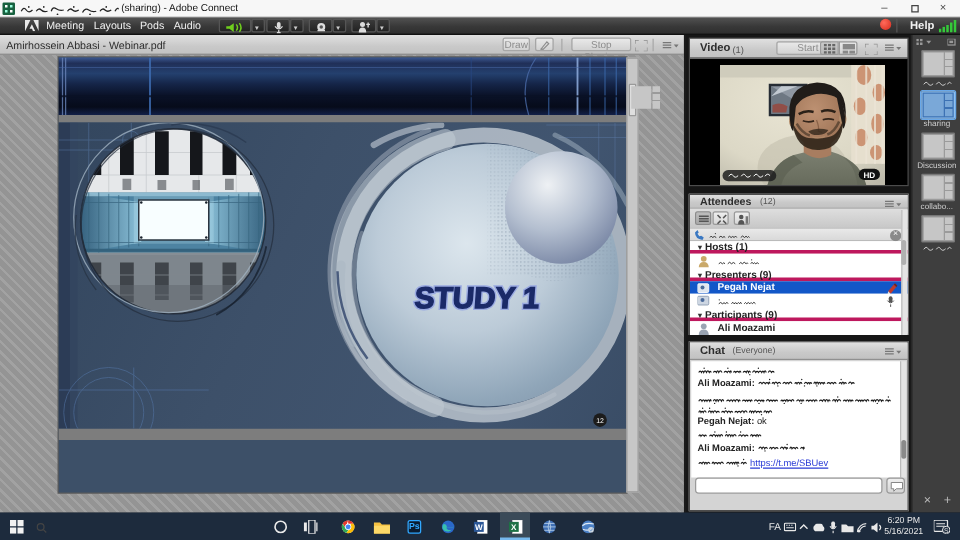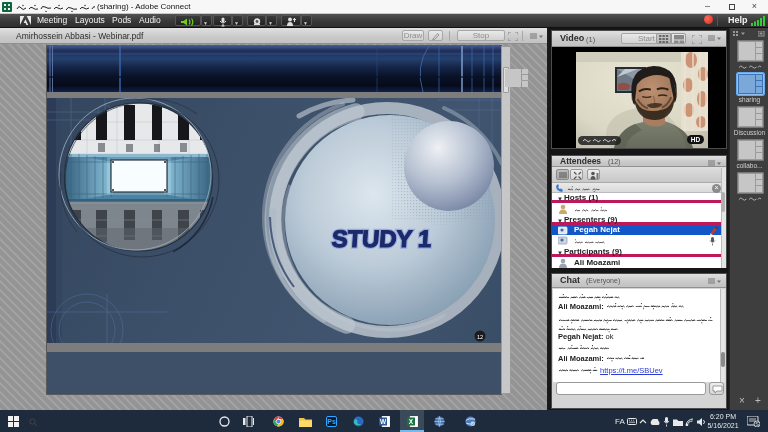--- a/index.html
+++ b/index.html
@@ -22,21 +22,21 @@
 #menubar { left:0; top:14px; width:768px; height:14px; background:linear-gradient(#525252,#383838 55%,#2e2e2e); border-bottom:1px solid #111; }
 .alogo { left:20px; top:2px; width:11px; height:9px; }
 .abtn { top:15px; height:11px; background:linear-gradient(#3a3a3a,#222); border:1px solid #555; border-radius:2px; }
 .reddot { left:704px; top:15px; width:9px; height:9px; border-radius:50%; background:radial-gradient(circle at 35% 35%, #ff6a5a,#d42a1c); }
 .msep { top:15px; width:1px; height:11px; background:#555; }
 
 
 #sharepod { left:0; top:28px; width:547px; height:382px; background:#9c9c9c; }
 .podbar { background:linear-gradient(#e0e0e0,#c9c9c9 60%,#c2c2c2); border-bottom:1px solid #8f8f8f; }
 #sharebar { left:0; top:0; width:547px; height:16px; }
-#sharebar .ptitle { left:16px; top:2.5px; font-size:8.5px; color:#2d2d2d; }
+#sharebar .ptitle { left:5px; top:2.5px; font-size:8.5px; color:#2d2d2d; }
 .sbtn { top:2px; height:11px; border:1px solid #a6a6a6; border-radius:2px; background:linear-gradient(#e9e9e9,#d2d2d2); color:#8c8c8c; font-size:8px; text-align:center; line-height:10px; }
 #sharehatch { left:0; top:16px; width:547px; height:366px;
  background:repeating-linear-gradient(45deg,#a2a2a2 0 2px,#949494 2px 6px); }
 
 
 #slide { left:47px; top:18px; width:454px; height:348px; background:#3d5068; box-shadow:0 0 0 1px #5a5a5a; }
 #bandtop { left:0; top:0; width:454px; height:46px; background:linear-gradient(#3c5890 0%,#202f58 10%,#24406e 28%,#152548 46%,#0a1228 66%,#060b1a 86%,#122048 100%); }
 #graysep1 { left:0; top:46px; width:454px; height:6px; background:#7d7d7d; }
 #mainarea { left:0; top:52px; width:454px; height:245px; background:linear-gradient(115deg,#33465e,#3d5069 40%,#415570 75%,#3a4d66); overflow:hidden; }
 #graysep2 { left:0; top:297px; width:454px; height:9px; background:#7d7d7d; }

